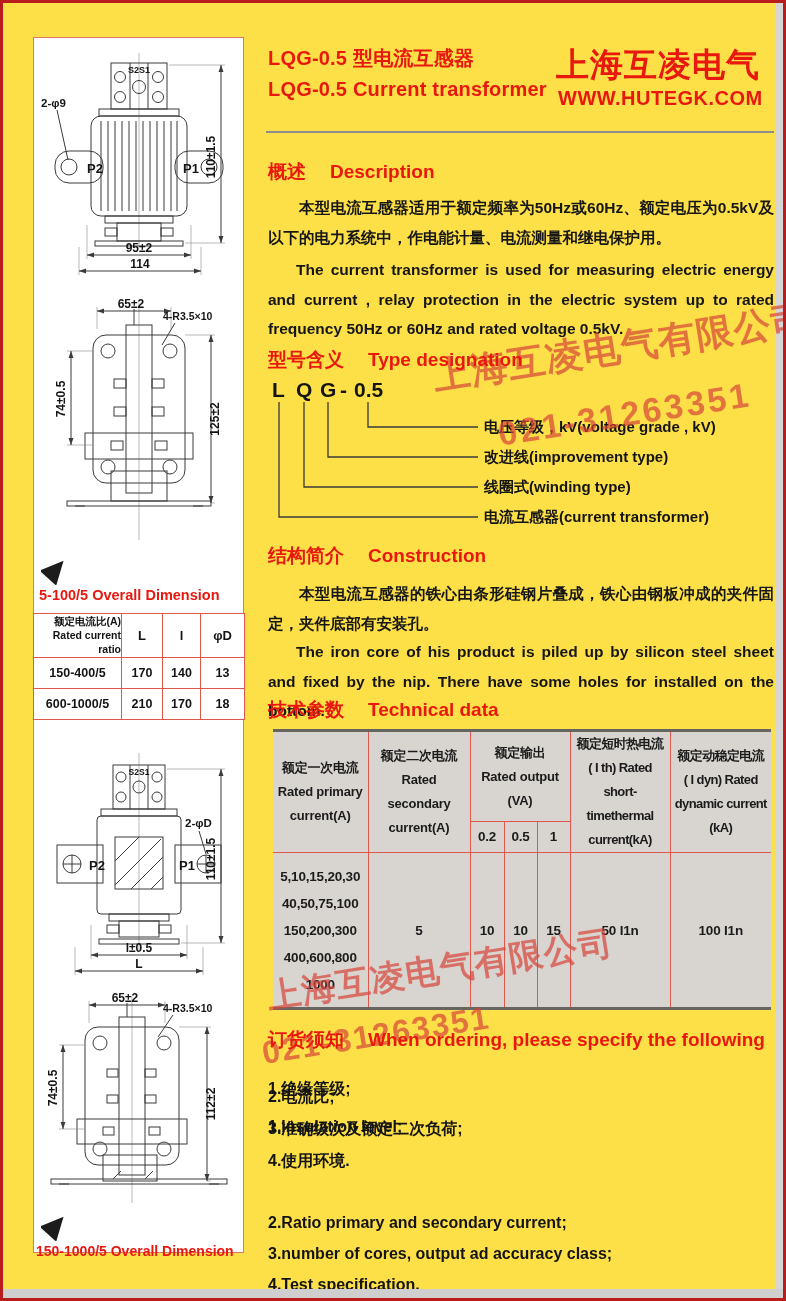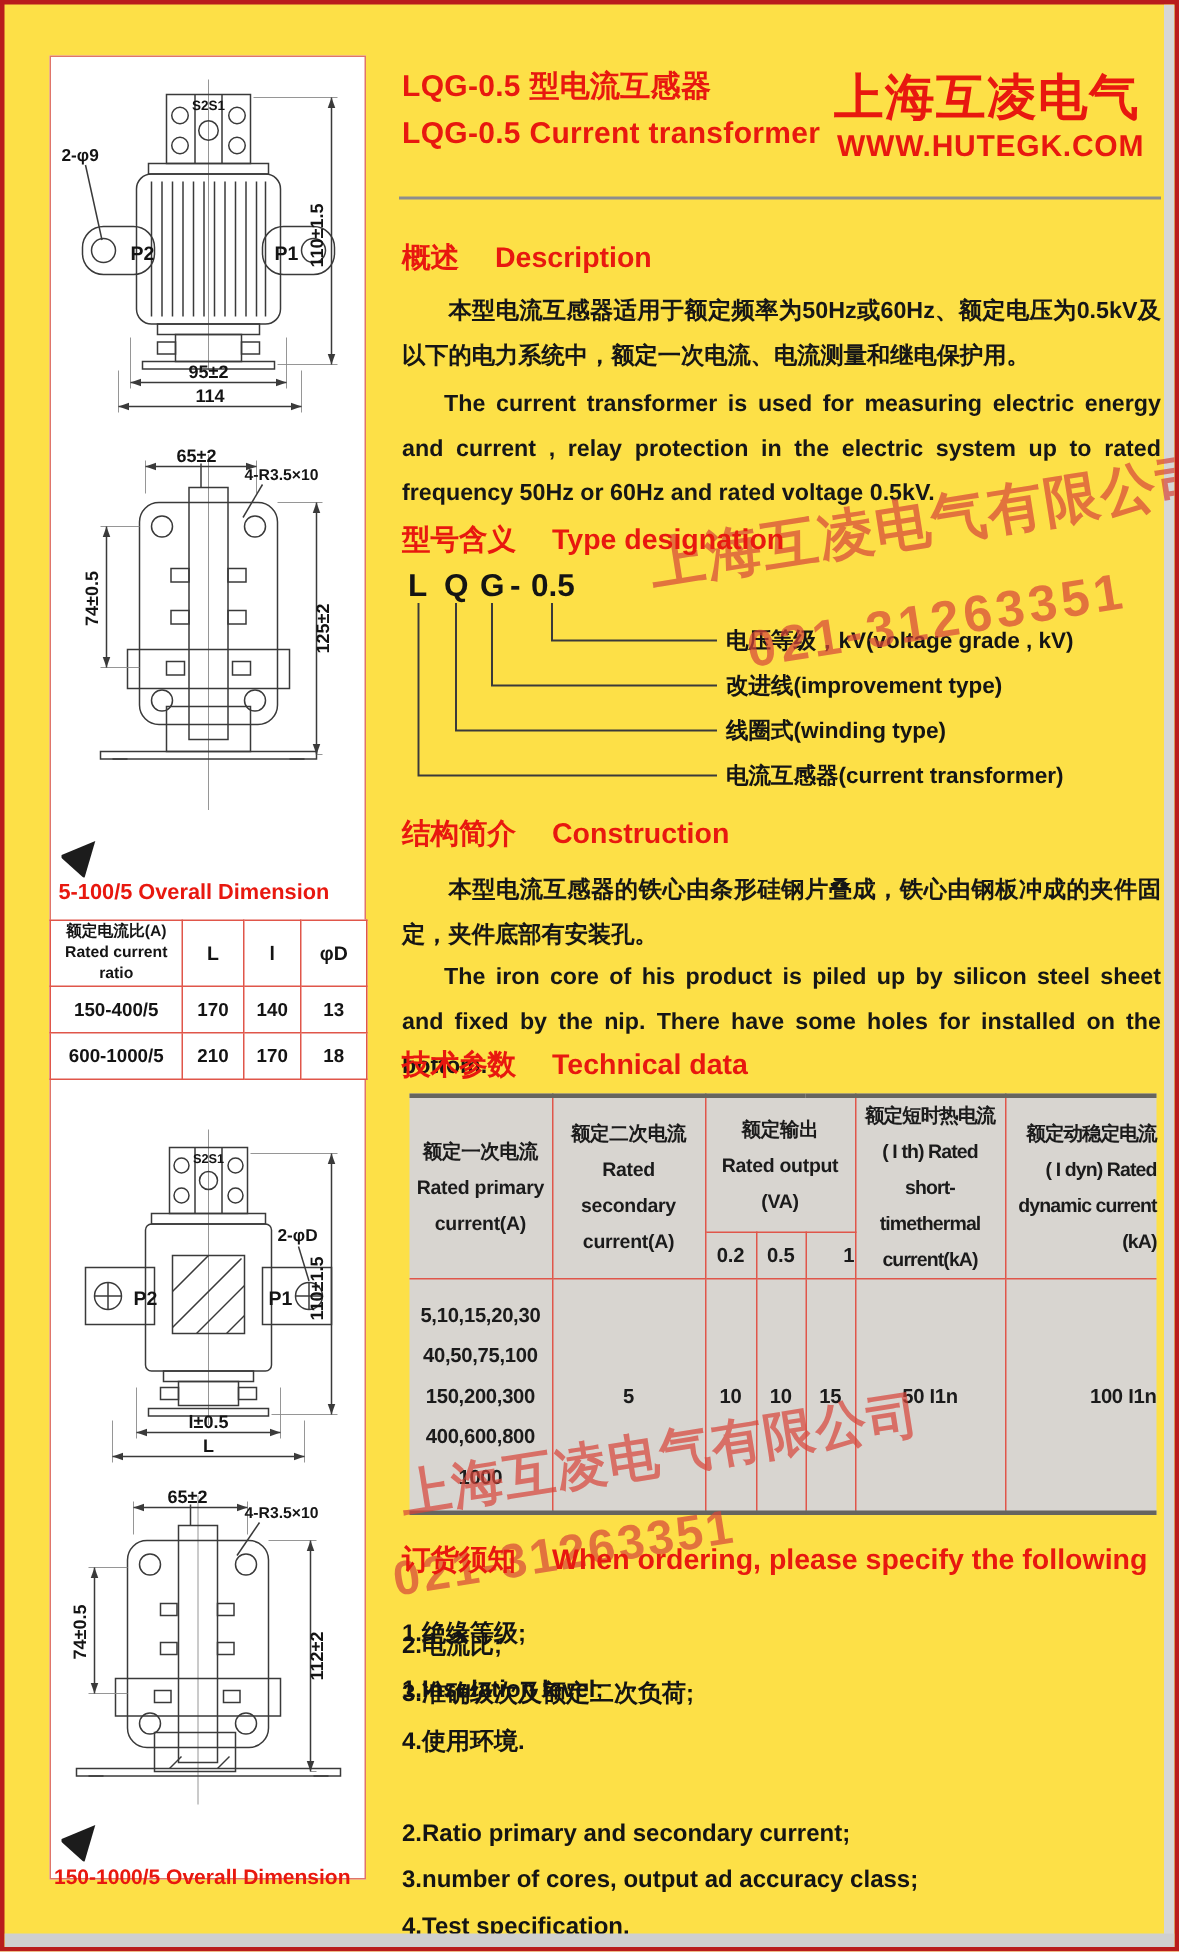--- a/index.html
+++ b/index.html
@@ -18,21 +18,21 @@
   .drawing { position:absolute; }
   .drawing svg { display:block; }
   .draw-caption { position:absolute; color:#e8180f; font-weight:bold; font-size:14.5px; white-space:nowrap; }
   .arrow-ic { position:absolute; width:30px; height:30px; }
 
   .dim-table { position:absolute; left:30px; top:610px; width:211px; border-collapse:collapse;
     table-layout:fixed; background:#fff; }
   .dim-table th, .dim-table td { border:1px solid #e0564a; text-align:center; vertical-align:middle;
     color:#141414; font-weight:bold; }
   .dim-table th { height:42px; font-size:13px; }
-  .dim-table th.ratio-h { font-size:10.5px; white-space:pre-line; line-height:1.35; }
+  .dim-table th.ratio-h { font-size:10.5px; white-space:pre-line; line-height:1.35;text-align:right; }
   .dim-table td { height:31px; font-size:12.5px; }
 
   
   .title-block { position:absolute; left:265px; top:40px; color:#e8180f; font-weight:bold;
     font-size:20px; line-height:31px; letter-spacing:0.2px; }
   .brand { position:absolute; left:553px; top:40px; width:222px; color:#e8180f; font-weight:bold;
     font-size:33px; letter-spacing:1px; white-space:nowrap; }
   .website { position:absolute; left:555px; top:84px; width:220px; color:#e8180f; font-weight:bold;
     font-size:20px; letter-spacing:0.5px; white-space:nowrap; }
   .top-rule { position:absolute; left:263px; top:128px; width:508px; height:2px; background:#8d8d8d; }
@@ -51,21 +51,21 @@
   .tech-table { position:absolute; left:270px; top:726px; width:498px; border-collapse:collapse;
     table-layout:fixed; background:#d8d5d0; border-top:3px solid #66655f; border-bottom:3px solid #66655f; }
   .tech-table th, .tech-table td { border:1px solid #e0564a; text-align:center; vertical-align:middle;
     color:#1b1b1b; font-weight:bold; white-space:pre-line; }
   .tech-table th { font-size:13px; line-height:1.85; letter-spacing:-0.2px; }
   .tech-table th.tight { letter-spacing:-0.6px; }
   .tech-table tr.hdr th { height:88px; }
   .tech-table tr.sub th { height:30px; font-size:13.5px; }
   .tech-table tr.data td { height:156px; font-size:13.5px; line-height:2.0; letter-spacing:-0.2px; }
   .tech-table th:first-child, .tech-table td:first-child { border-left:none; }
-  .tech-table th:last-child, .tech-table td:last-child { border-right:none;text-align:right; }
+  .tech-table th:last-child, .tech-table td:last-child { border-right:none; }
 
   .order-item { position:absolute; left:265px; color:#141414; font-weight:bold; font-size:16px; white-space:nowrap; }
 
   
   .wm { position:absolute; color:#d8453a; opacity:0.70; font-weight:bold; white-space:nowrap;
     transform:rotate(-9deg); z-index:5; pointer-events:none; }
   .wm1c { left:428px; top:320px; font-size:37px; letter-spacing:1px; }
   .wm1p { left:494px; top:392px; font-size:34px; letter-spacing:3px; }
   .wm2c { left:262px; top:944px; font-size:34px; letter-spacing:1px; }
   .wm2p { left:258px; top:1014px; font-size:32px; letter-spacing:2px; }
@@ -372,21 +372,21 @@
     <div>LQG-0.5 型电流互感器</div>
     <div>LQG-0.5 Current transformer</div>
   </div>
   <div class="brand">上海互凌电气</div>
   <div class="website">WWW.HUTEGK.COM</div>
   <div class="top-rule"></div>
 
   <div class="sec-heading" style="top:156px;">
     <span>概述</span><span class="en">Description</span>
   </div>
-  <p class="para cn" style="top:190px;">本型电流互感器适用于额定频率为50Hz或60Hz、额定电压为0.5kV及以下的电力系统中，额定一次电流、电流测量和继电保护用。</p>
+  <p class="para cn" style="top:190px;">本型电流互感器适用于额定频率为50Hz或60Hz、额定电压为0.5kV及以下的电力系统中，作电能计量、电流测量和继电保护用。</p>
   <p class="para en" style="top:252px;">The current transformer is used for measuring electric energy and current , relay protection in the electric system up to rated frequency 50Hz or 60Hz and rated voltage 0.5kV.</p>
 
   <div class="sec-heading" style="top:344px;">
     <span>型号含义</span><span class="en">Type designation</span>
   </div>
   <div class="tree-svg">
     <svg width="506" height="162" viewBox="0 0 506 162">
       <text x="4" y="22" font-size="21" font-weight="bold">L</text>
       <text x="28" y="22" font-size="21" font-weight="bold">Q</text>
       <text x="52" y="22" font-size="21" font-weight="bold">G</text>

